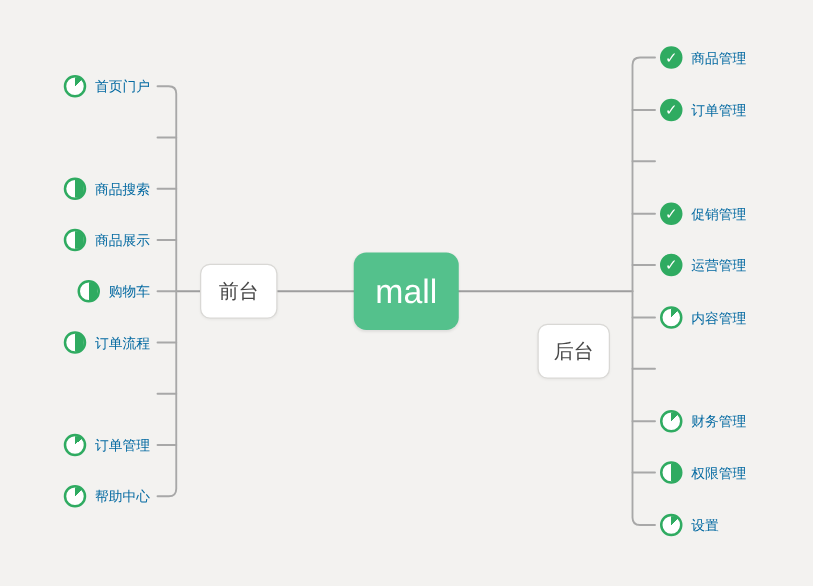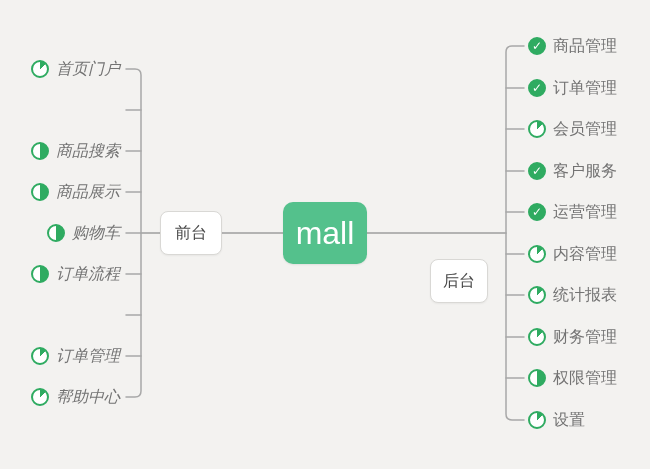--- a/index.html
+++ b/index.html
@@ -2,31 +2,31 @@
 <html><head>
 <meta charset="utf-8">
 <style>
   html,body{margin:0;padding:0;}
   body{font-family:"Liberation Sans","DejaVu Sans",sans-serif;}
   .canvas{position:relative;width:650px;height:469px;background:#f3f2f0;overflow:hidden;}
   .connectors{position:absolute;left:0;top:0;}
 
   .root-node{position:absolute;left:283px;top:202px;width:84px;height:62px;
     background:#54c18c;border-radius:10px;display:flex;align-items:center;justify-content:center;
-    color:#fff;font-size:32px;box-shadow:0 1px 2px rgba(0,0,0,0.08);}
+    color:#fff;font-size:27px;box-shadow:0 1px 2px rgba(0,0,0,0.08);}
   .branch-node{position:absolute;top:211px;height:44px;background:#ffffff;border:1px solid #d9d8d5;
     border-radius:8px;display:flex;align-items:center;justify-content:center;
     color:#484848;font-size:16px;box-shadow:0 1px 2px rgba(0,0,0,0.05);box-sizing:border-box;}
   .branch-front{left:160px;width:62px;}
   .branch-back{left:430px;width:58px;margin-top:48px;}
 
   .topic{position:absolute;height:22px;display:flex;align-items:center;gap:7px;}
-  .topic.left{right:530px;font-style:italic;}
+  .topic.left{right:530px;}
   .topic.right{left:528px;}
-  .topic-label{font-size:16px;color:#737373;white-space:nowrap;text-align:right;}
+  .topic-label{font-size:11px;color:#0369a1;white-space:nowrap;text-align:right;}
 
   .pie{width:18px;height:18px;border-radius:50%;border:2px solid #2fab61;box-sizing:border-box;
     background:#ffffff;flex:0 0 auto;display:flex;align-items:center;justify-content:center;}
   .pie[data-progress="12"]{background:conic-gradient(#2fab61 0 12.5%, #ffffff 0);}
   .pie[data-progress="37"]{background:conic-gradient(#2fab61 0 37.5%, #ffffff 0);}
   .pie[data-progress="50"]{background:conic-gradient(#2fab61 0 50%, #ffffff 0);}
   .pie[data-progress="100"]{background:#2fab61;}
   .check-glyph{display:none;color:#fff;font-size:12px;font-weight:bold;line-height:1;}
   .pie[data-progress="100"] .check-glyph{display:block;}
 </style>
@@ -106,43 +106,35 @@
         <span class="check-glyph">✓</span>
       </span>
     <span class="topic-label">商品管理</span>
   </div>
   <div class="topic right" style="top:77px">
     <span class="pie" data-progress="100">
         <span class="check-glyph">✓</span>
       </span>
     <span class="topic-label">订单管理</span>
   </div>
-  <div class="topic right" style="top:118px">
-    <span class="pie" data-progress="12"></span>
-    <span class="topic-label">会员管理</span>
-  </div>
   <div class="topic right" style="top:160px">
     <span class="pie" data-progress="100">
         <span class="check-glyph">✓</span>
       </span>
-    <span class="topic-label">客户服务</span>
+    <span class="topic-label">促销管理</span>
   </div>
   <div class="topic right" style="top:201px">
     <span class="pie" data-progress="100">
         <span class="check-glyph">✓</span>
       </span>
     <span class="topic-label">运营管理</span>
   </div>
   <div class="topic right" style="top:243px">
     <span class="pie" data-progress="12"></span>
     <span class="topic-label">内容管理</span>
-  </div>
-  <div class="topic right" style="top:284px">
-    <span class="pie" data-progress="12"></span>
-    <span class="topic-label">统计报表</span>
   </div>
   <div class="topic right" style="top:326px">
     <span class="pie" data-progress="12"></span>
     <span class="topic-label">财务管理</span>
   </div>
   <div class="topic right" style="top:367px">
     <span class="pie" data-progress="50"></span>
     <span class="topic-label">权限管理</span>
   </div>
   <div class="topic right" style="top:409px">

